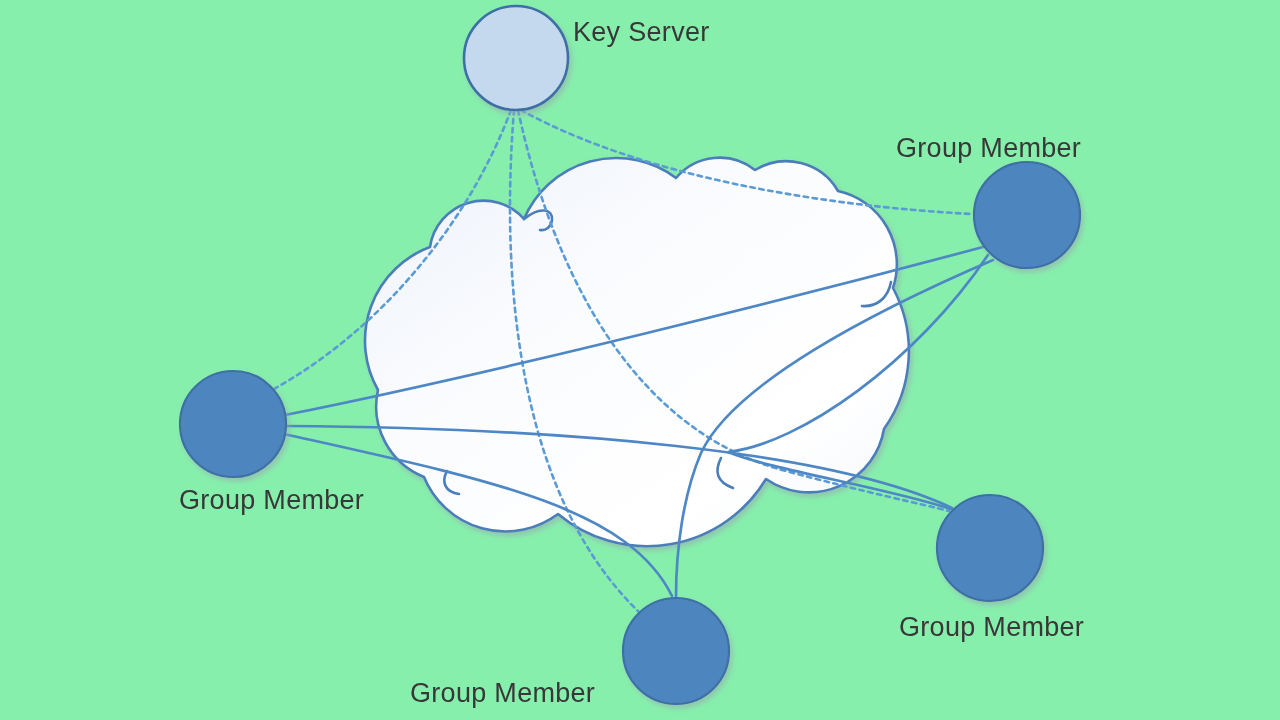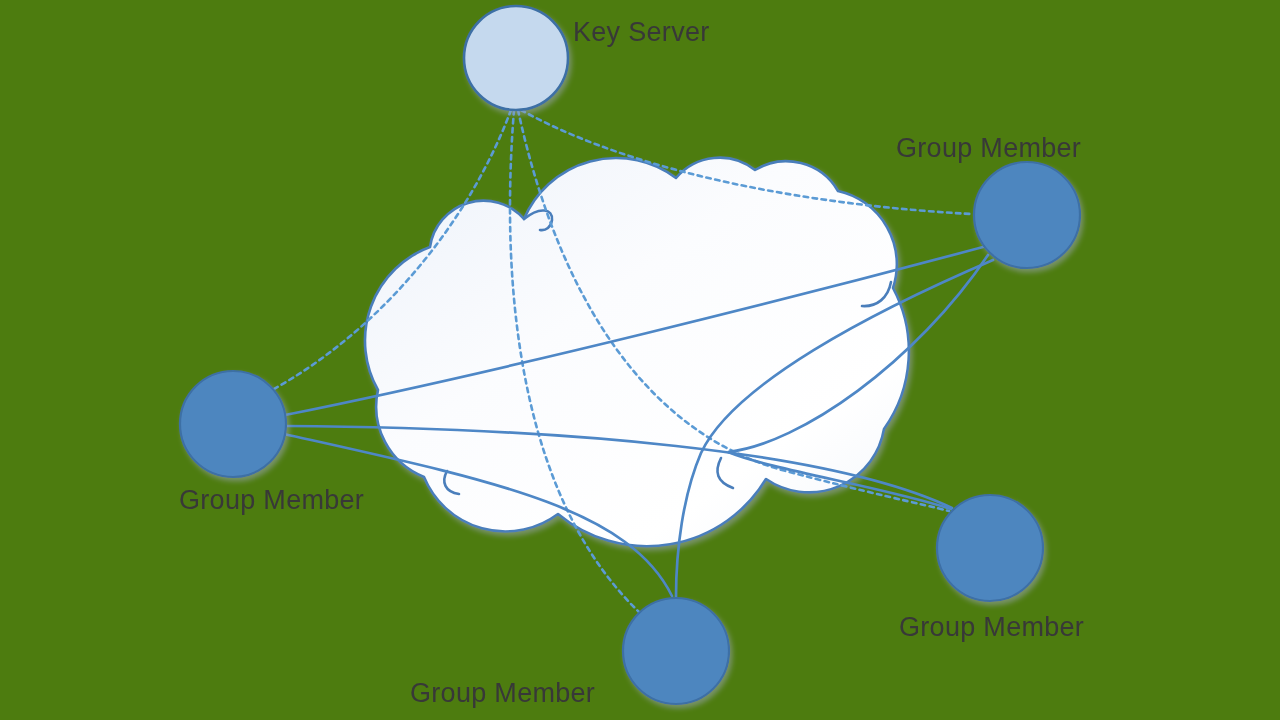--- a/index.html
+++ b/index.html
@@ -8,21 +8,21 @@
     background: #ffffff;
     width: 1280px;
     height: 720px;
     overflow: hidden;
     font-family: "Liberation Sans", sans-serif;
   }
   .stage {
     position: relative;
     width: 1280px;
     height: 720px;
-    background: #4d7c0f;
+    background: #86efac;
     text-align: center;
   }
   svg { display: block; }
   .node-label {
     font-family: "Liberation Sans", sans-serif;
     font-size: 27px;
     fill: #383838;
     letter-spacing: 0.3px;
   }
   .cloud-outline {

